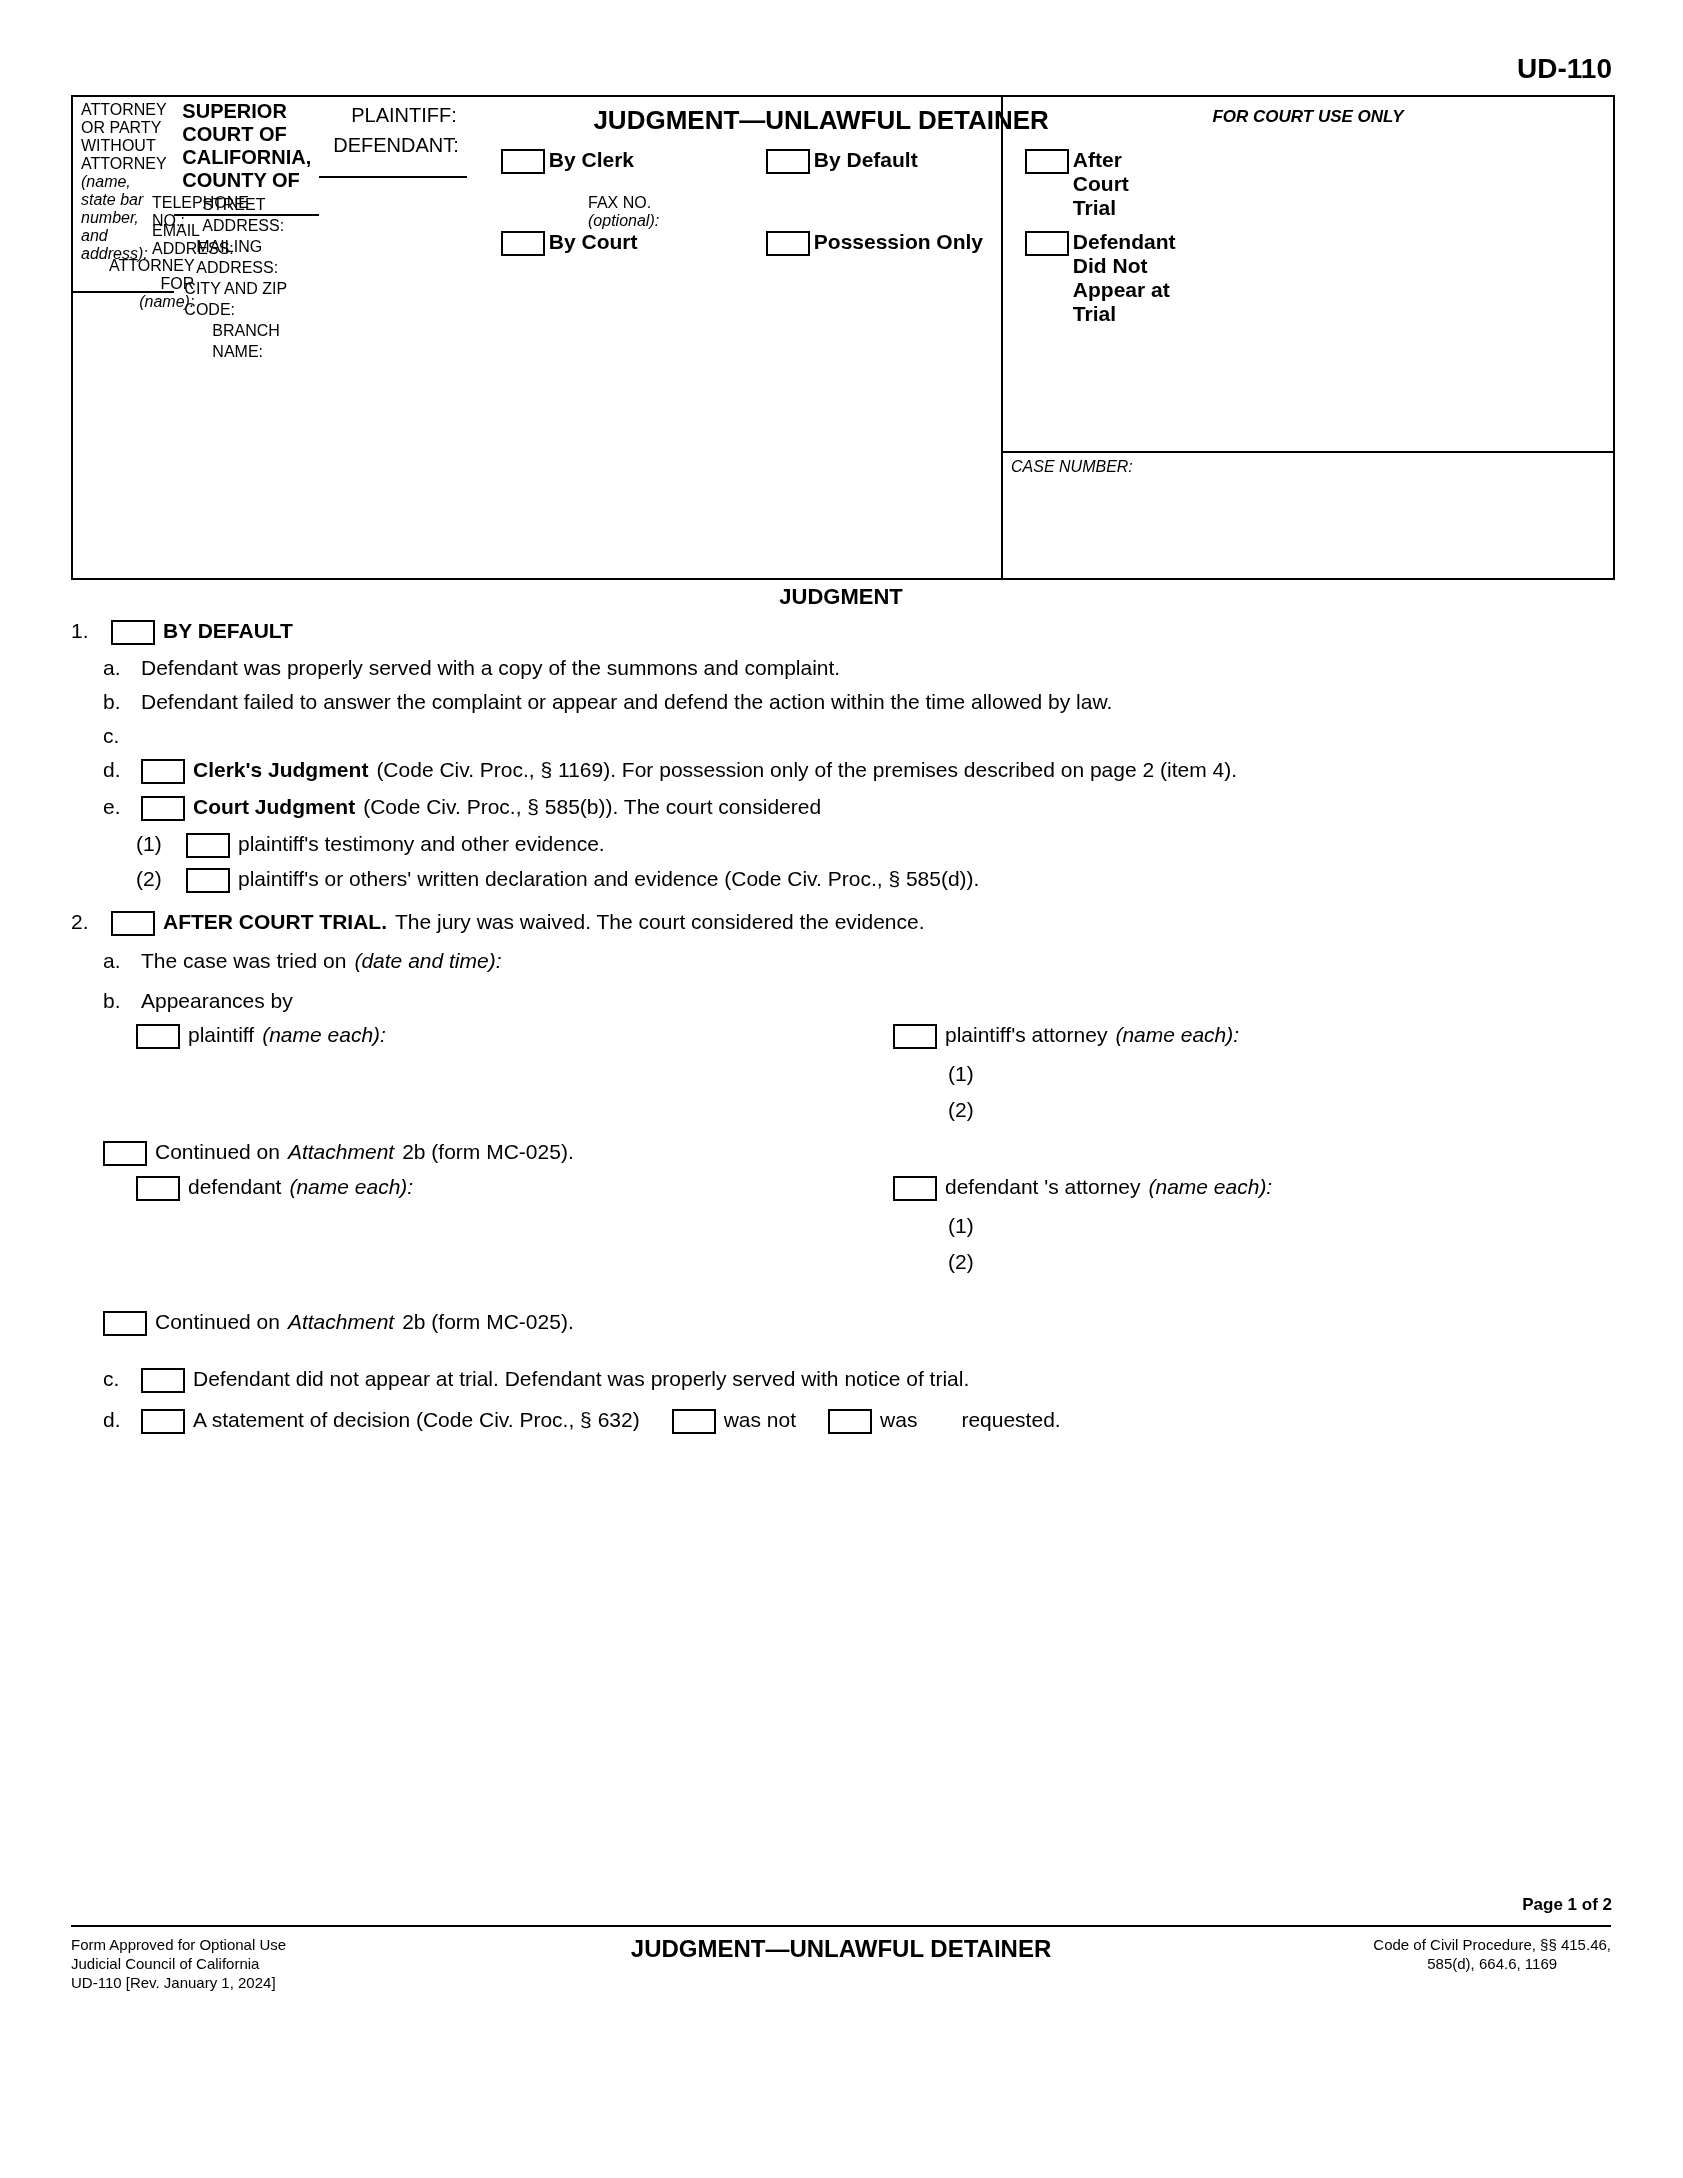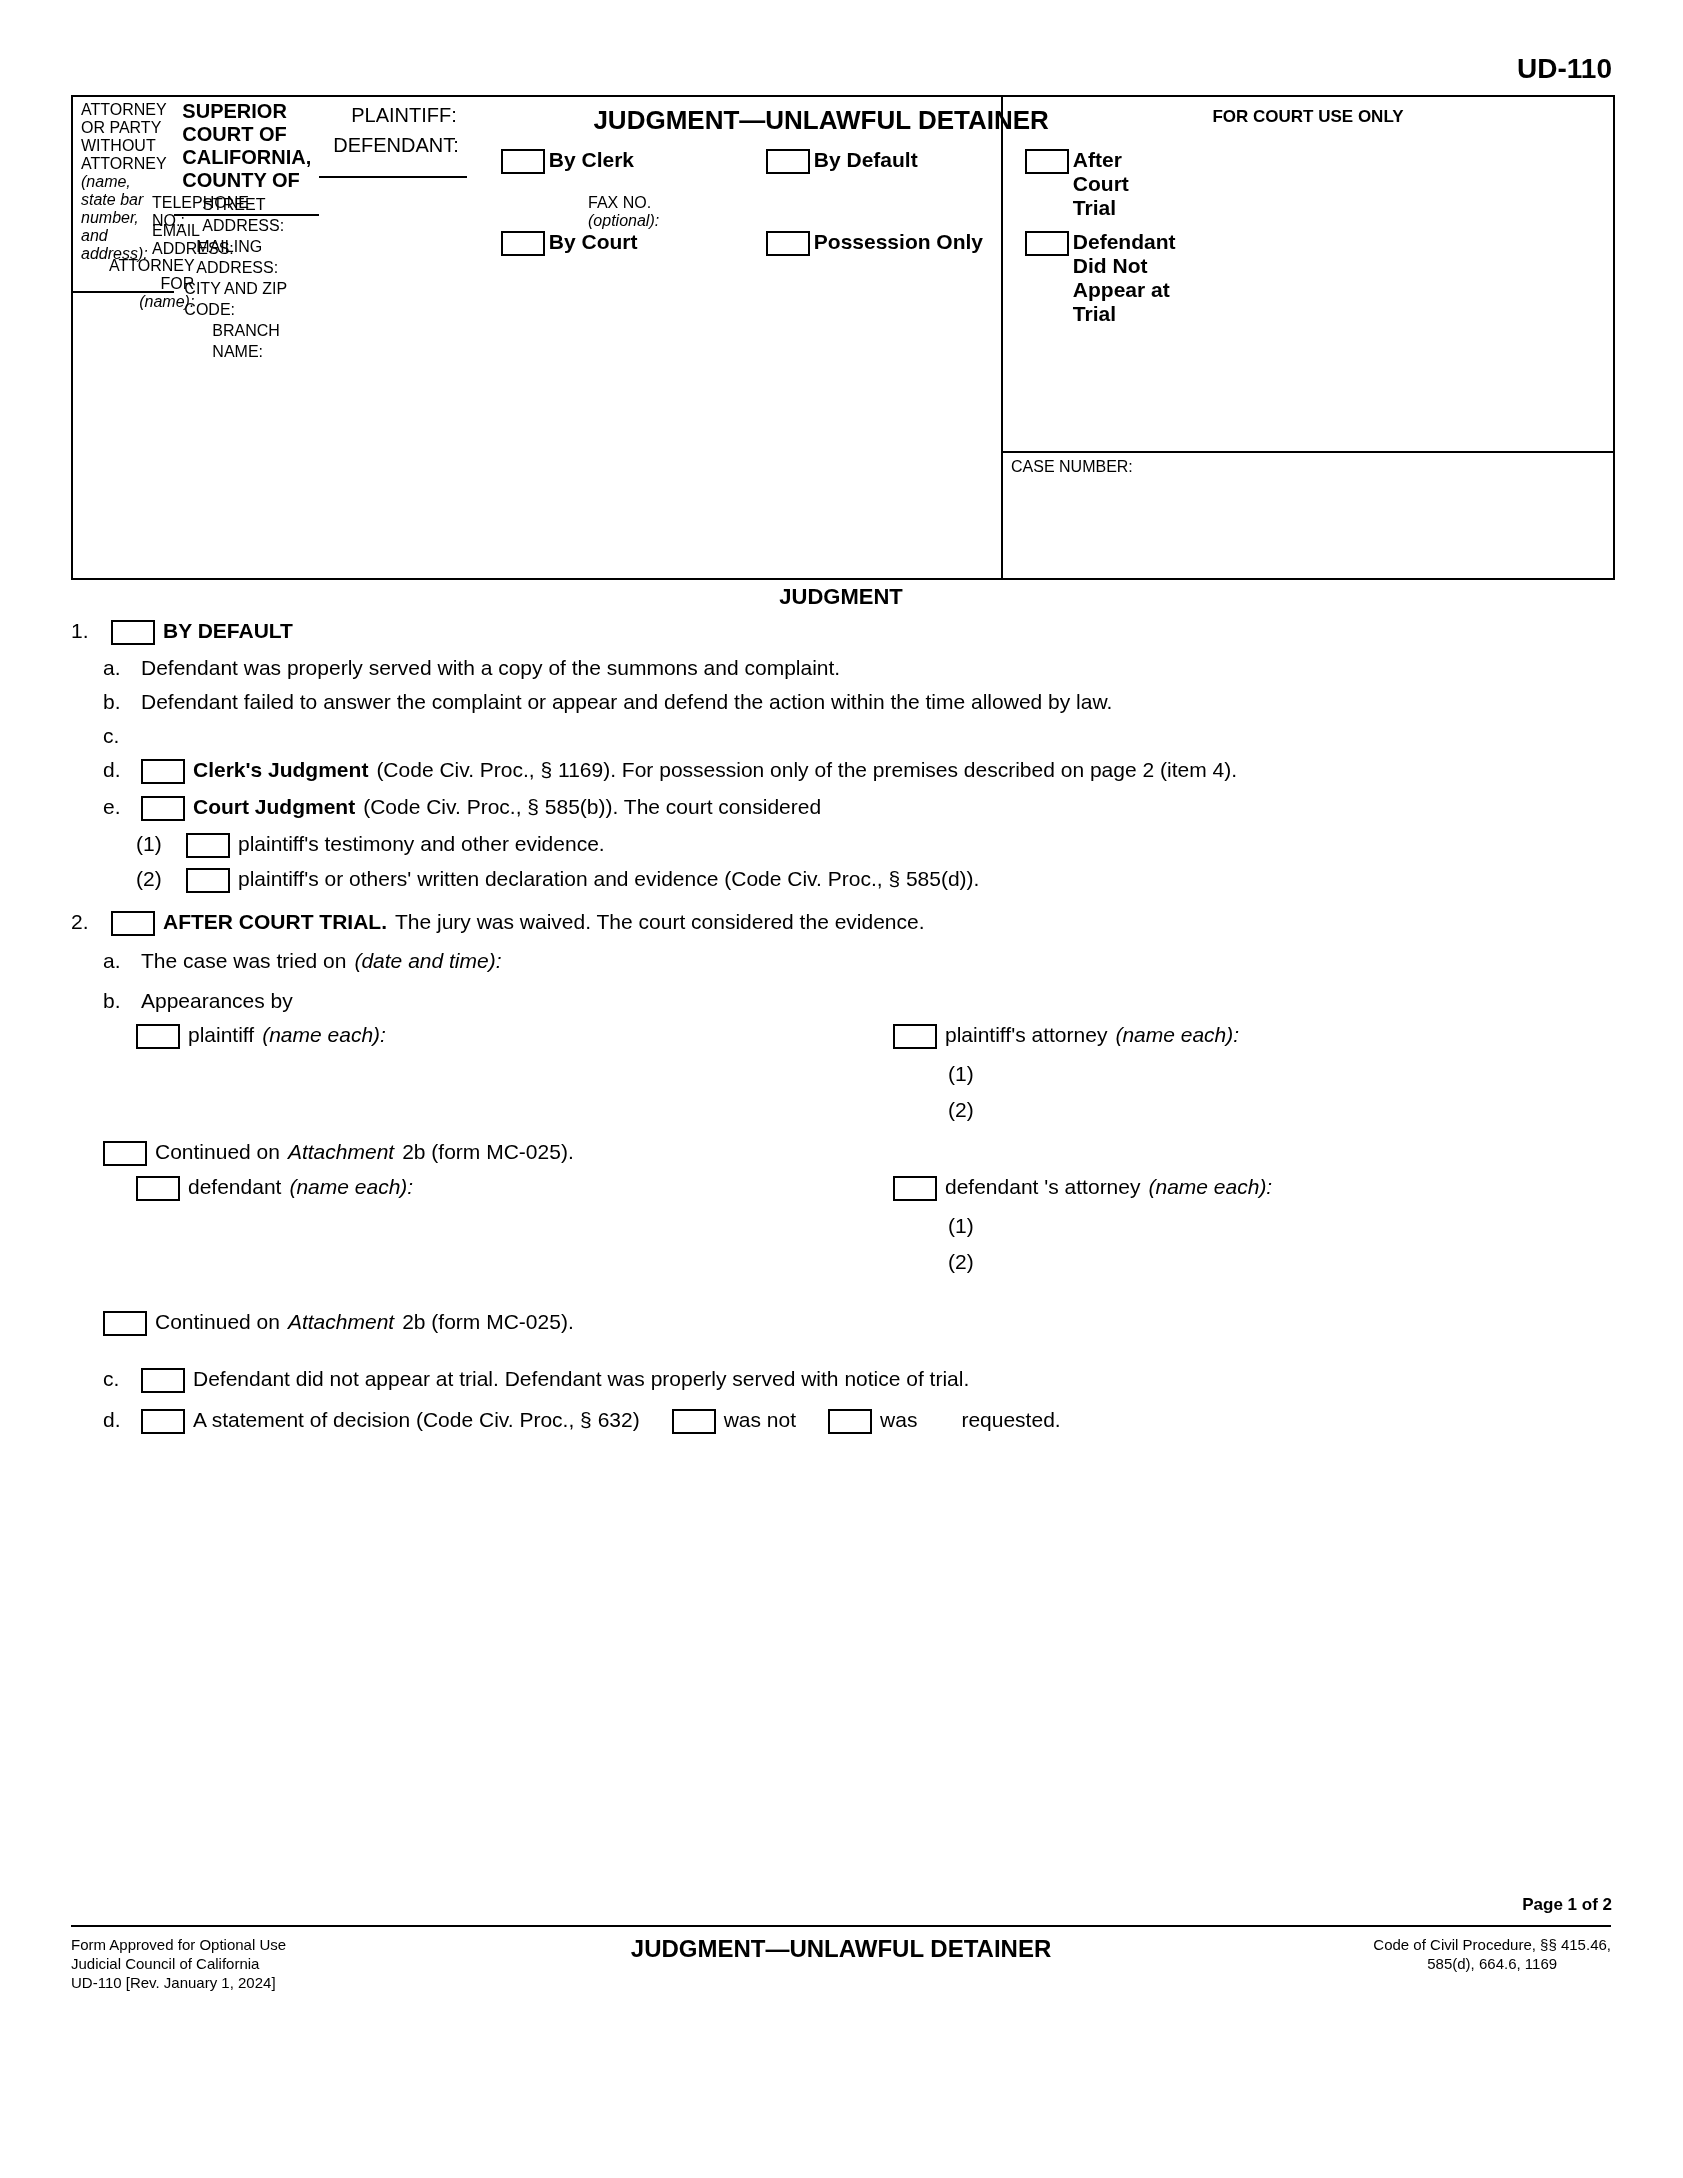--- a/index.html
+++ b/index.html
@@ -27,22 +27,22 @@
   .party-box .p1{padding-left:24px;}
   .party-box .p2{padding-left:6px;margin-top:7px;}
   .title-box{flex:1;padding-top:8px;}
   .cap-title{text-align:center;font-size:26px;font-weight:bold;}
   .cb-grid{display:grid;grid-template-columns:265px 259px 1fr;row-gap:10px;padding-left:34px;margin-top:12px;}
   .cb-cell{display:flex;gap:4px;align-items:flex-start;font-size:21px;font-weight:bold;line-height:24px;}
   .cb{display:inline-block;width:40px;height:21px;border:2px solid #000;flex:none;background:#fff;}
   .cb-cell .cb{margin-top:1px;}
   .wrap210{max-width:213px;}
   .cap-right{border-left:2px solid #000;display:flex;flex-direction:column;}
-  .court-use{flex:1;text-align:center;padding-top:10px;font-size:17px;font-weight:bold;}
-  .case-box{height:115px;border-top:2px solid #000;padding:5px 8px;font-size:16px;}
+  .court-use{flex:1;text-align:center;padding-top:10px;font-size:17px;font-weight:bold;font-style:italic;}
+  .case-box{height:115px;border-top:2px solid #000;padding:5px 8px;font-size:16px;font-style:italic;}
 
   
   .jheading{position:absolute;top:584px;left:71px;width:1540px;text-align:center;font-size:22px;font-weight:bold;}
   .main{position:absolute;top:618px;left:71px;width:1540px;font-size:21px;line-height:26px;}
   .row{display:flex;align-items:flex-start;gap:8px;}
   .row .cb{margin-top:2px;}
   .num{width:32px;flex:none;}
   .ltr{width:30px;flex:none;}
   .ltr2{width:42px;flex:none;}
   .pl1{padding-left:32px;}

